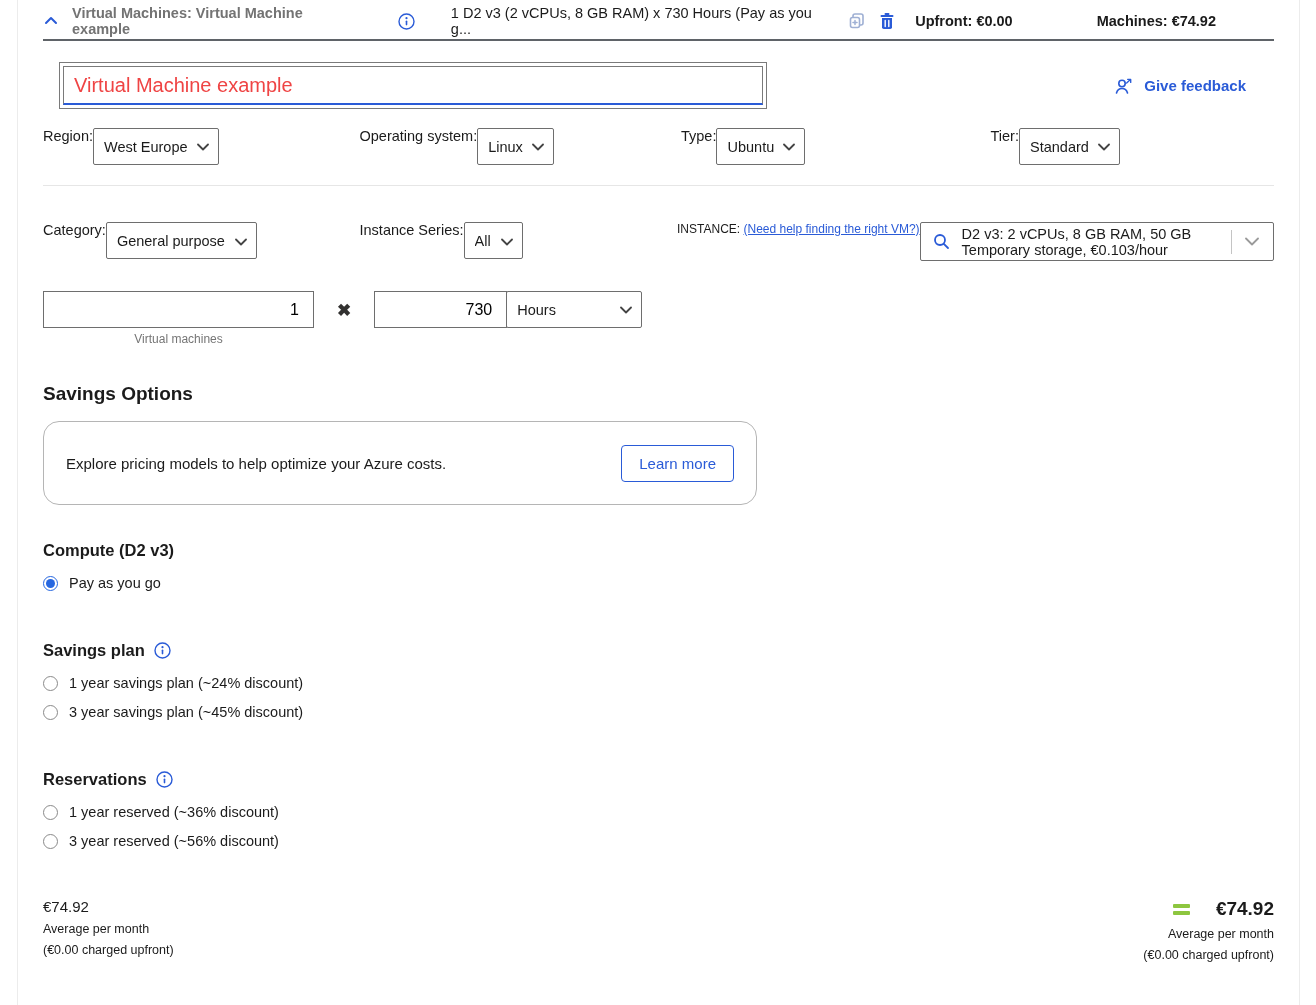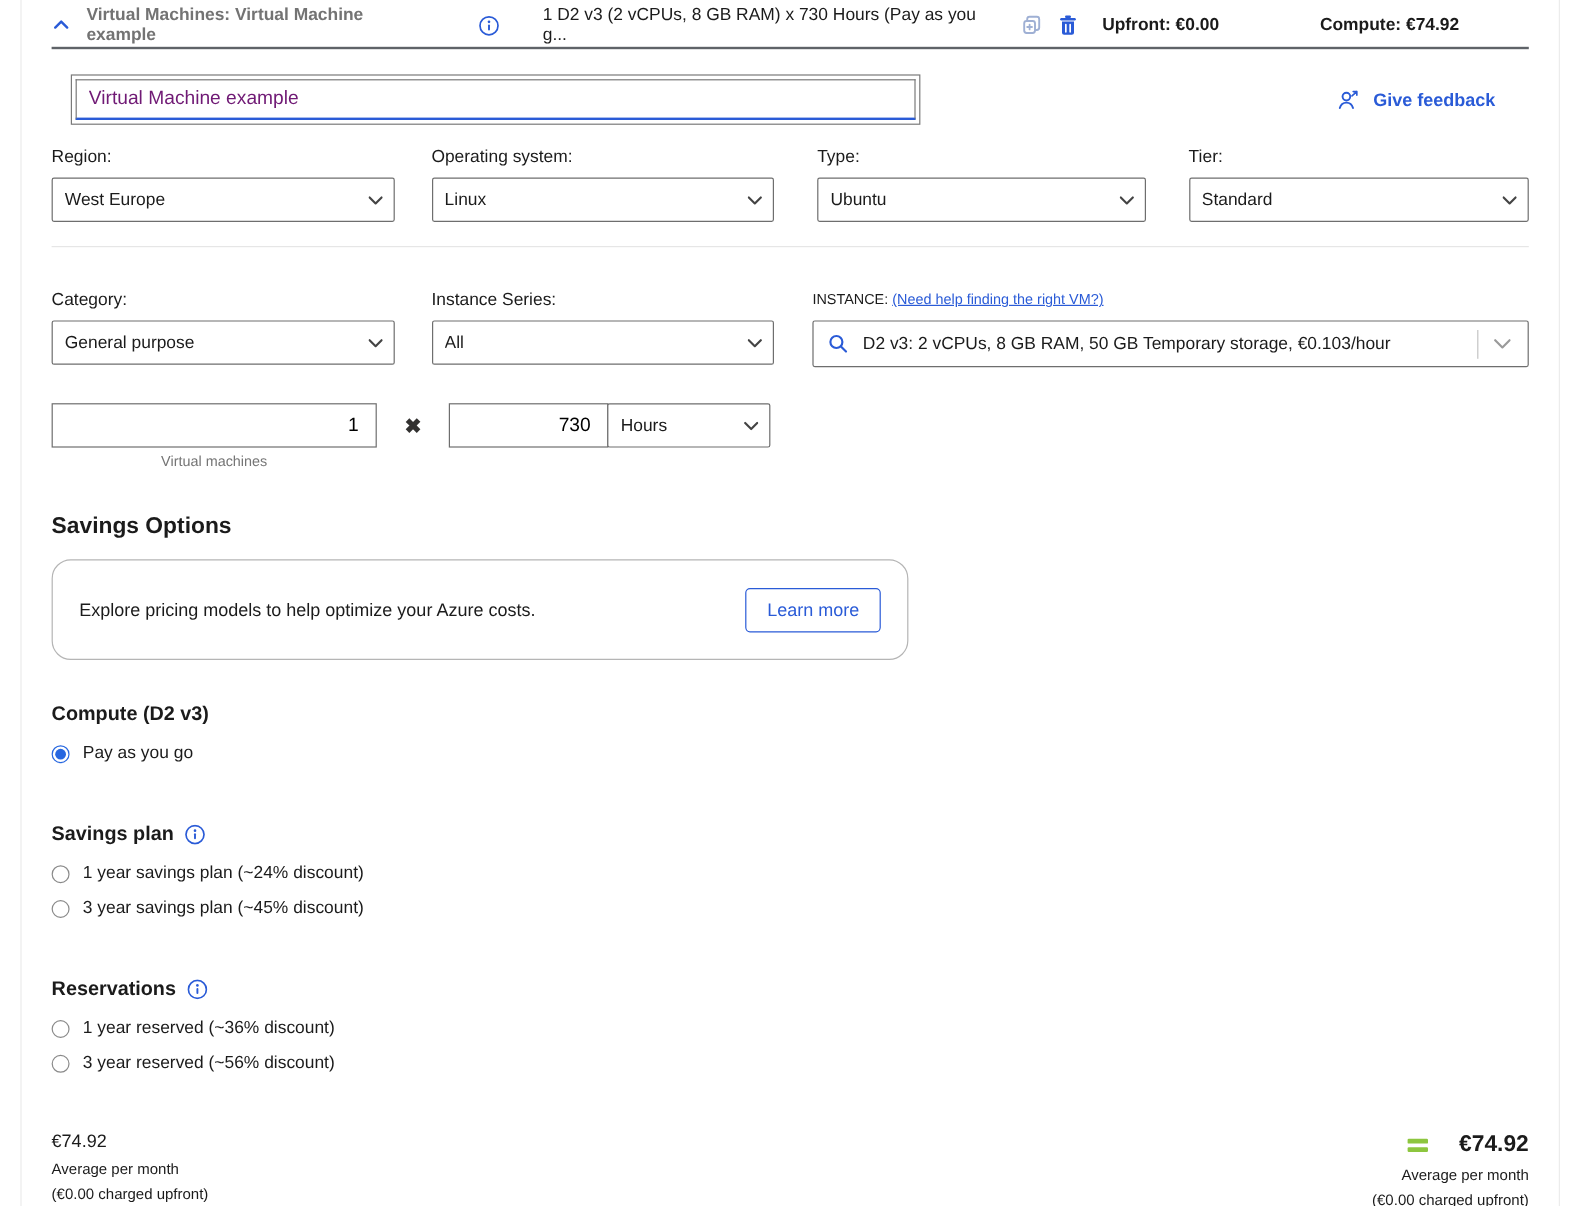--- a/index.html
+++ b/index.html
@@ -18,27 +18,27 @@
   .trash-ic { margin-left:13px; display:flex; cursor:pointer; }
   .hdr-cost { font-size:14.5px; font-weight:700; white-space:nowrap; }
   .upfront { margin-left:auto;padding-left:20px; }
   .monthly { margin-left:84px; margin-right:58px; }
   .hdr-rule { border-top:2px solid #5f6368; margin-top:8px; }
 
   
   .name-row { display:flex; align-items:center; margin-top:21px; }
   .name-outer { margin-left:16px; width:708px; border:1px solid #7a7a7a; padding:3px; background:#fff; }
   .name-input { width:100%; border:1px solid #7a7a7a; border-bottom:2px solid #2a5bd7;
-    font-family:"Liberation Sans", sans-serif; font-size:16px; color:#701a75; padding:7px 10px 6px; outline:none; }
+    font-family:"Liberation Sans", sans-serif; font-size:20px; color:#ef4444; padding:7px 10px 6px; outline:none; }
   .feedback { margin-left:auto; margin-right:28px; display:flex; align-items:center; gap:9px;
     color:#2a5bd7; font-size:15px; font-weight:600; text-decoration:none; cursor:pointer; }
 
   
   .sel-row { display:flex; margin-top:19px; }
-  .col { display:flex; flex-direction:column; }
+  .col { display:flex; flex-direction:row; }
   .col label { font-size:14.5px; margin-bottom:9px; color:#1b1b1b; }
   .c1 { width:286px; } .c2 { width:286px; margin-left:31px; }
   .c3 { width:274px; margin-left:36px; } .c4 { width:284px; margin-left:36px; }
   .c3w { width:598px; margin-left:32px;justify-content:center; }
   .sel-wrap { position:relative; }
   .sel-wrap select { width:100%; height:37px; border:1px solid #6e6e6e; border-radius:2px;
     background:#fff; font-family:"Liberation Sans", sans-serif; font-size:14.5px; color:#1b1b1b;
     padding:0 30px 0 10px; appearance:none; -webkit-appearance:none; cursor:pointer; }
   .sel-chev { position:absolute; right:10px; top:50%; transform:translateY(-50%);
     pointer-events:none; display:flex; }
@@ -124,21 +124,21 @@
     </span>
     <span class="trash-ic">
       <svg width="16" height="18" viewBox="0 0 16 18">
           <rect x="1.5" y="3" width="13" height="2" rx="1" fill="#2a5bd7"></rect>
           <rect x="5.5" y="1" width="5" height="2" rx="1" fill="#2a5bd7"></rect>
           <path d="M3 6h10v9.2a1.8 1.8 0 0 1-1.8 1.8H4.8A1.8 1.8 0 0 1 3 15.2z" fill="#2a5bd7"></path>
           <path d="M6.2 8.5v6 M9.8 8.5v6" stroke="#fff" stroke-width="1.4" stroke-linecap="round"></path>
         </svg>
     </span>
     <span class="hdr-cost upfront"><span>Upfront:</span> <span>€0.00</span></span>
-    <span class="hdr-cost monthly"><span>Compute:</span> <span>€74.92</span></span>
+    <span class="hdr-cost monthly"><span>Machines:</span> <span>€74.92</span></span>
   </header>
   <div class="hdr-rule"></div>
 
   <div class="name-row">
     <div class="name-outer">
       <input class="name-input" type="text" value="Virtual Machine example" style="">
     </div>
     <a class="feedback">
       <span style="display:flex">
         <svg width="21" height="18" viewBox="0 0 21 18">

